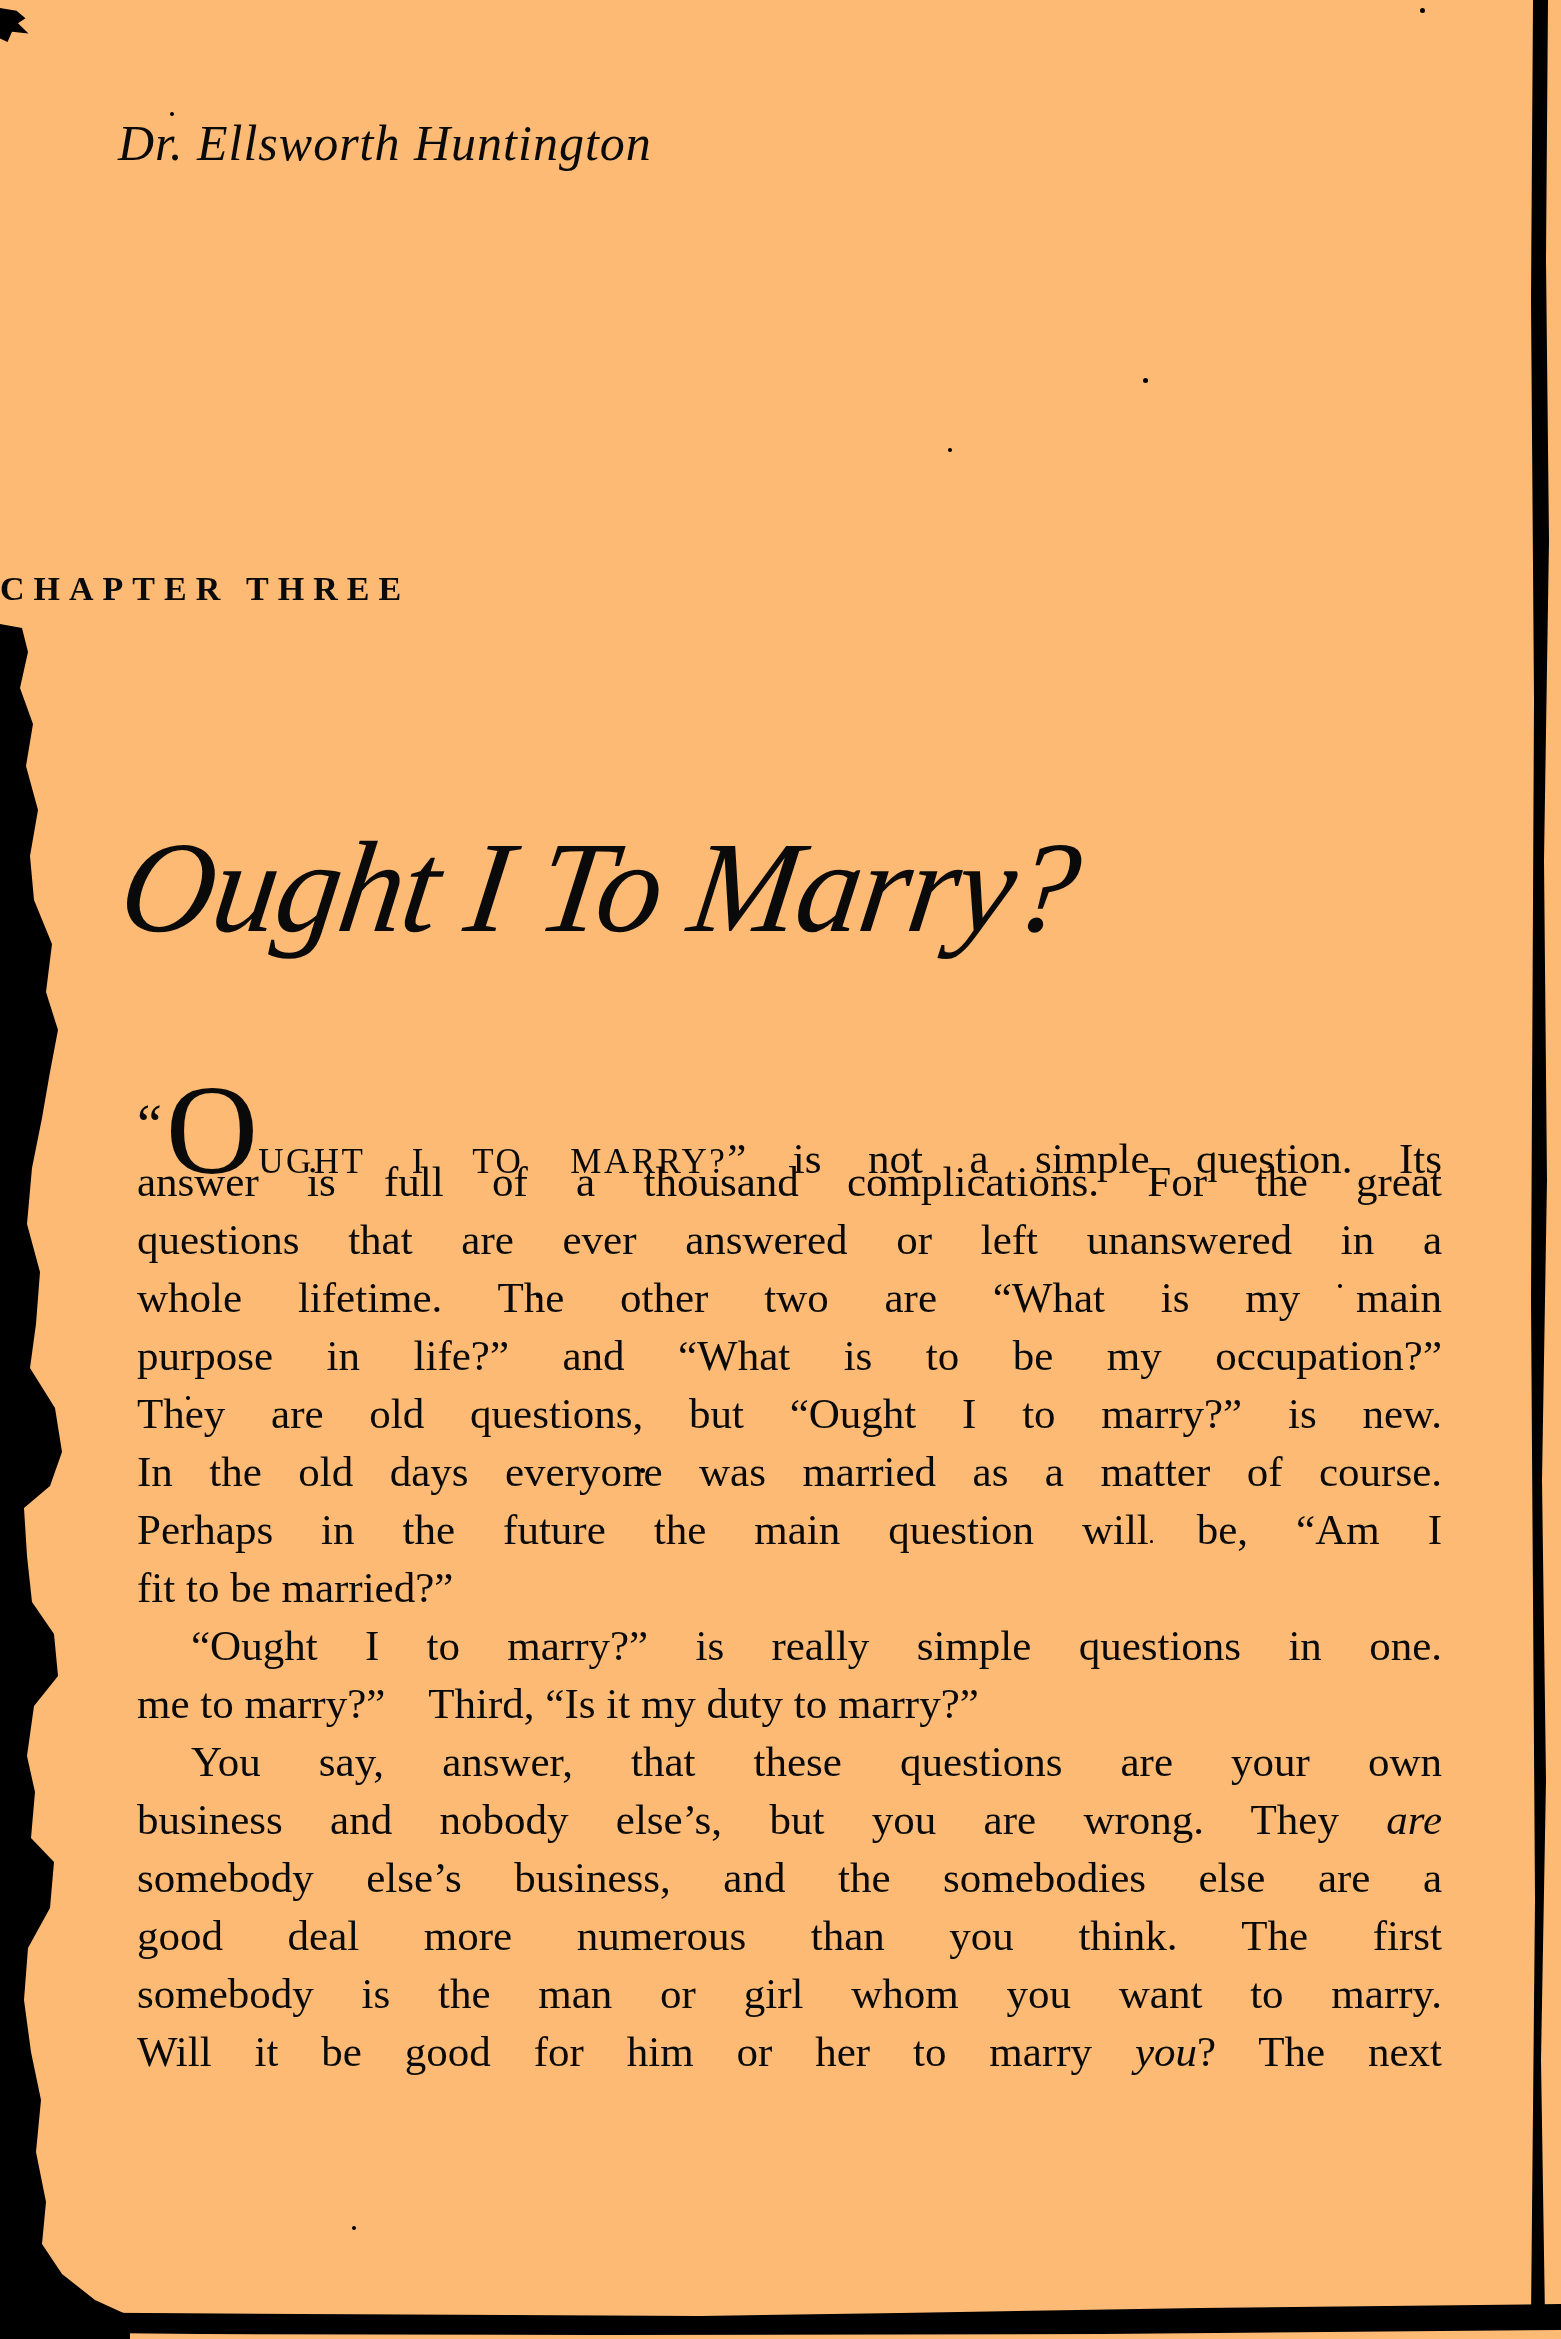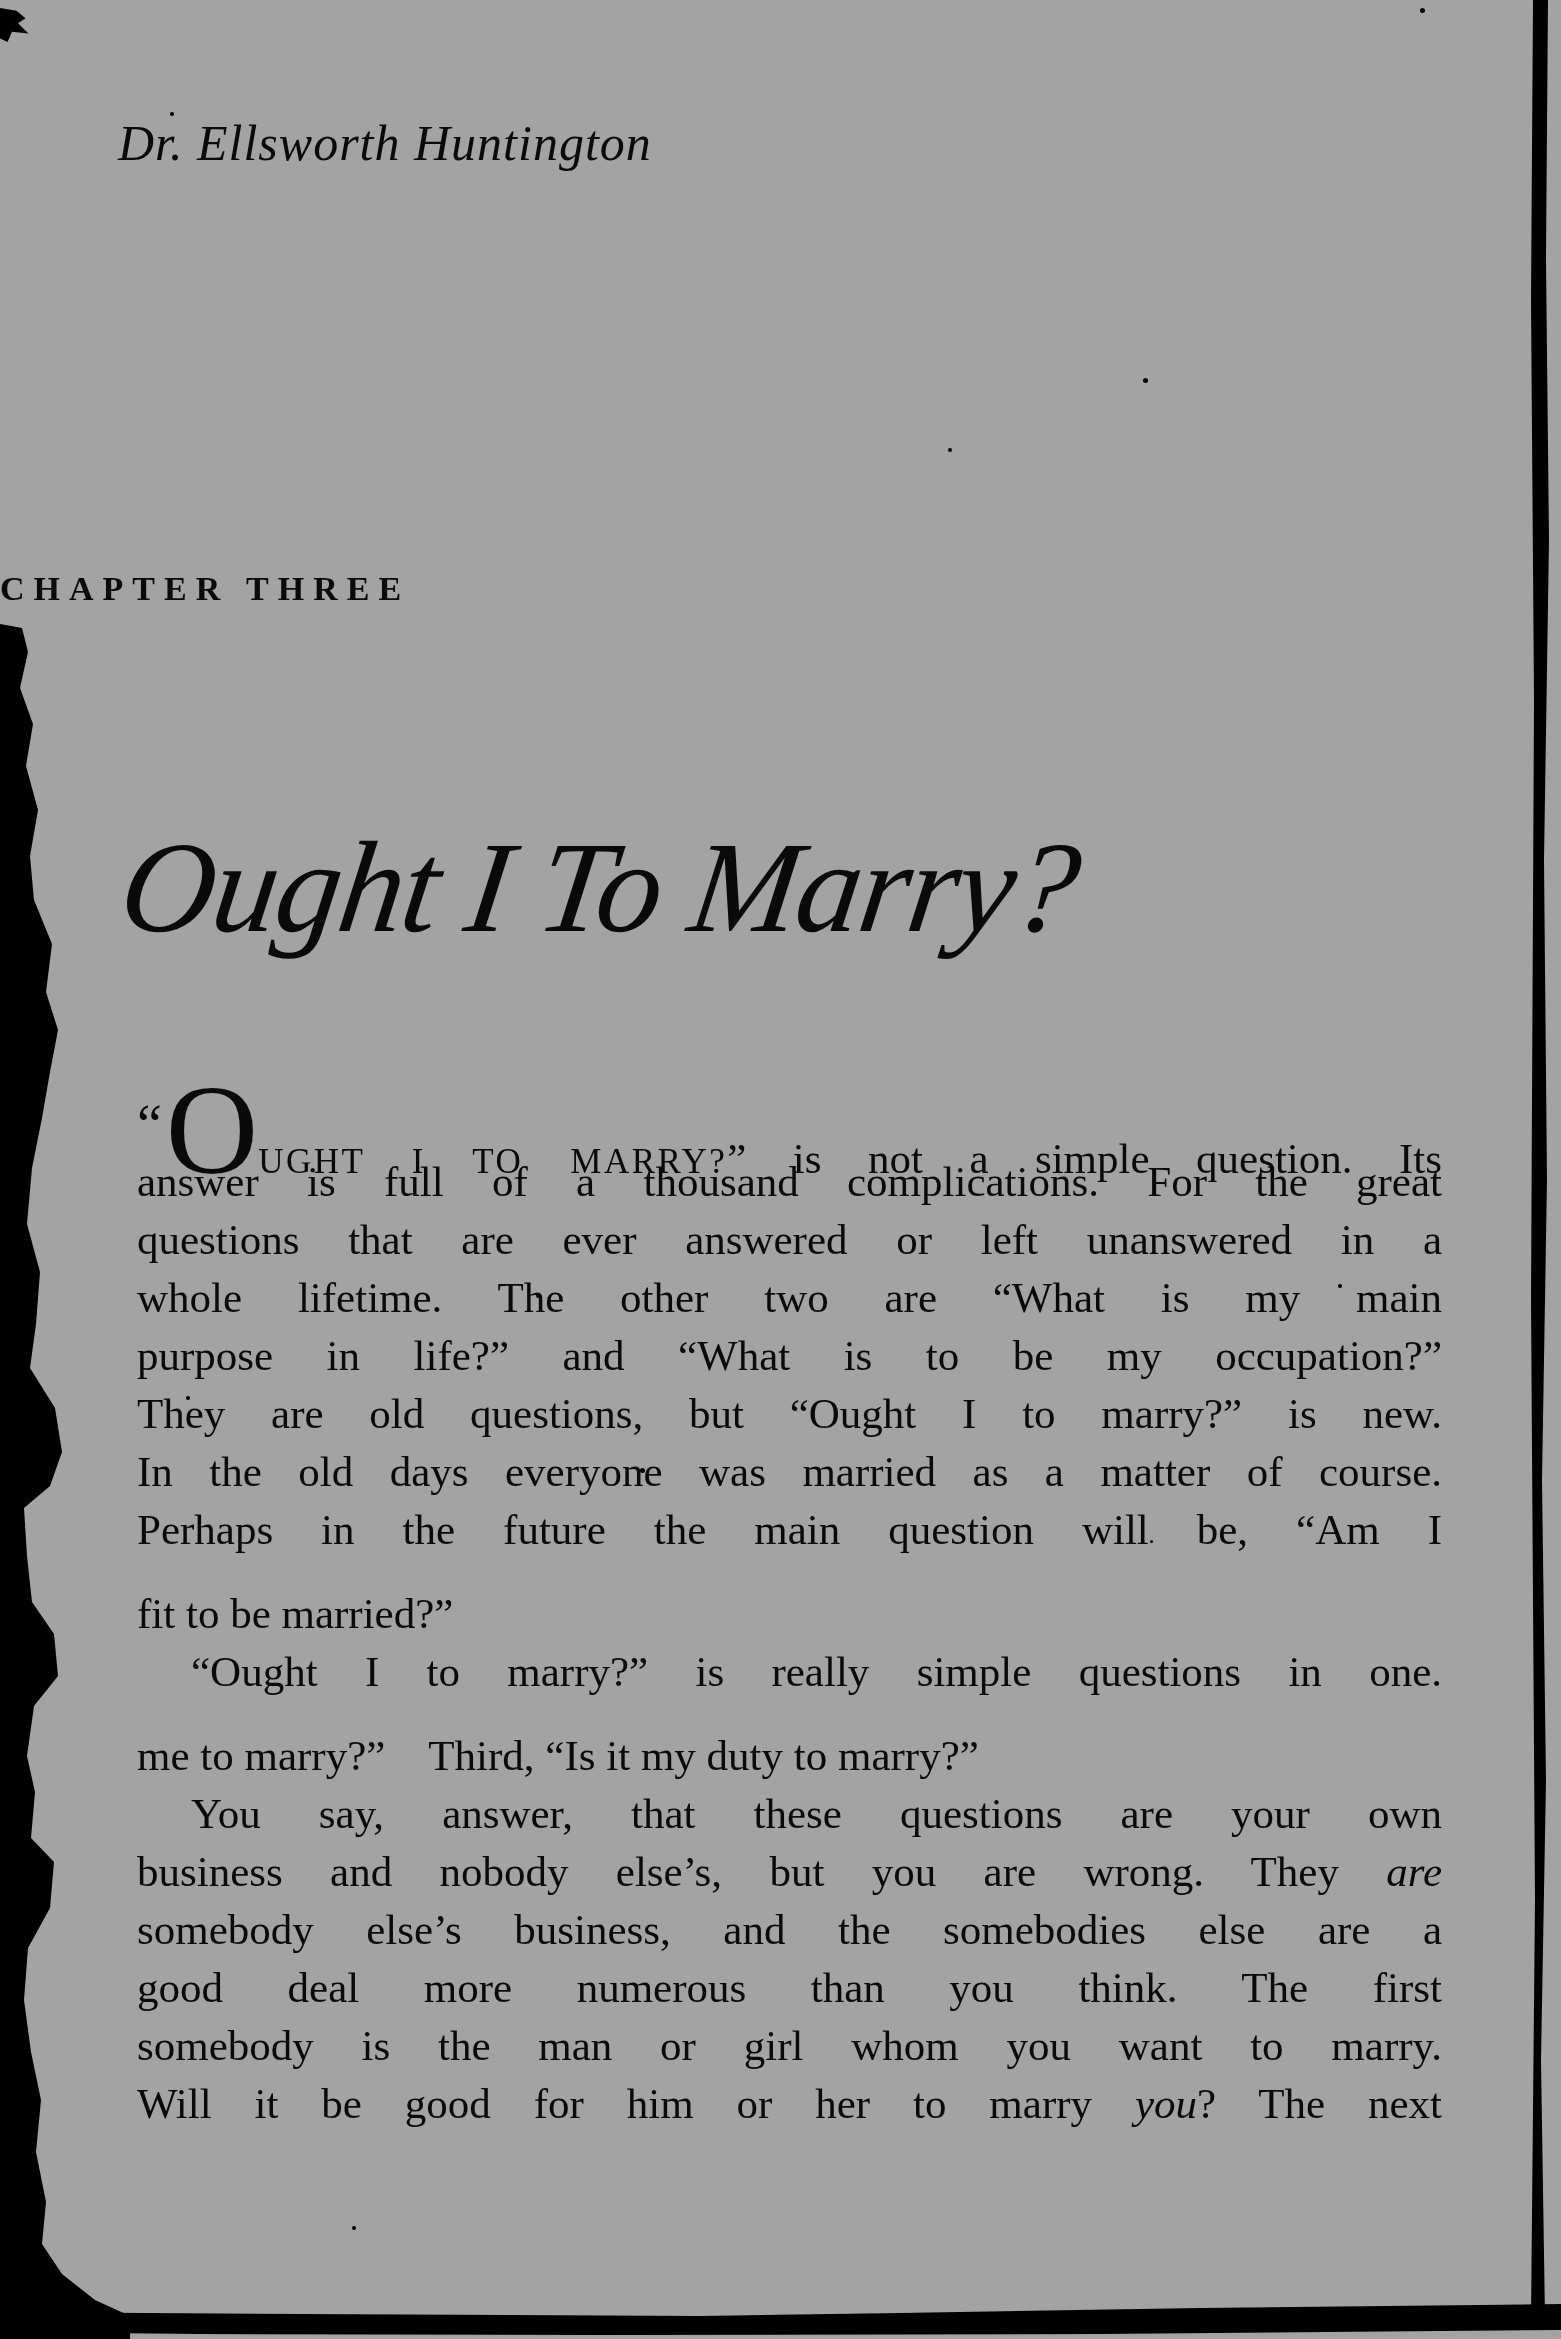--- a/index.html
+++ b/index.html
@@ -1,38 +1,38 @@
 <!DOCTYPE html>
 <html><head>
 <meta charset="utf-8">
 <style>
   html,body{margin:0;padding:0;background:#e8e8e8;}
   .page{
-    position:relative;width:1561px;height:2339px;background:#a3a3a3;
+    position:relative;width:1561px;height:2339px;background:#fdba74;
     font-family:"Liberation Serif",serif;color:#0a0a0a;overflow:hidden;
   }
   .author{
     position:absolute;left:118px;top:114px;font-style:italic;
     font-size:50px;letter-spacing:1px;white-space:nowrap;
   }
   .chapter{
     position:absolute;top:570px;left:0;width:1317px;text-align:left;
     font-size:34px;font-weight:700;letter-spacing:9px;white-space:nowrap;
   }
   .script-title{
     position:absolute;left:112px;top:812px;font-size:130px;font-style:italic;
     letter-spacing:-2px;transform:skewX(-8deg);transform-origin:0 100%;
     white-space:nowrap;
   }
   .body-text{
     position:absolute;left:137px;top:1095px;width:1305px;
     font-size:43px;line-height:58px;
   }
   .line{height:58px;text-align:justify;text-align-last:justify;overflow:visible;}
-  .line.nojust{text-align:left;text-align-last:auto;margin-top:26px;}
+  .line.nojust{text-align:left;text-align-last:auto;}
   .line.indent{text-indent:54px;}
   .line .em{font-style:italic;}
   .first .oq{font-size:56px;vertical-align:30px;letter-spacing:4px;}
   .first .bigO{font-size:128px;line-height:0;}
   .first .sc{font-size:35px;letter-spacing:2.5px;}
   .pagenum{
     position:absolute;left:0;top:2200px;width:1540px;
     font-size:36px;font-weight:700;
   }
   

